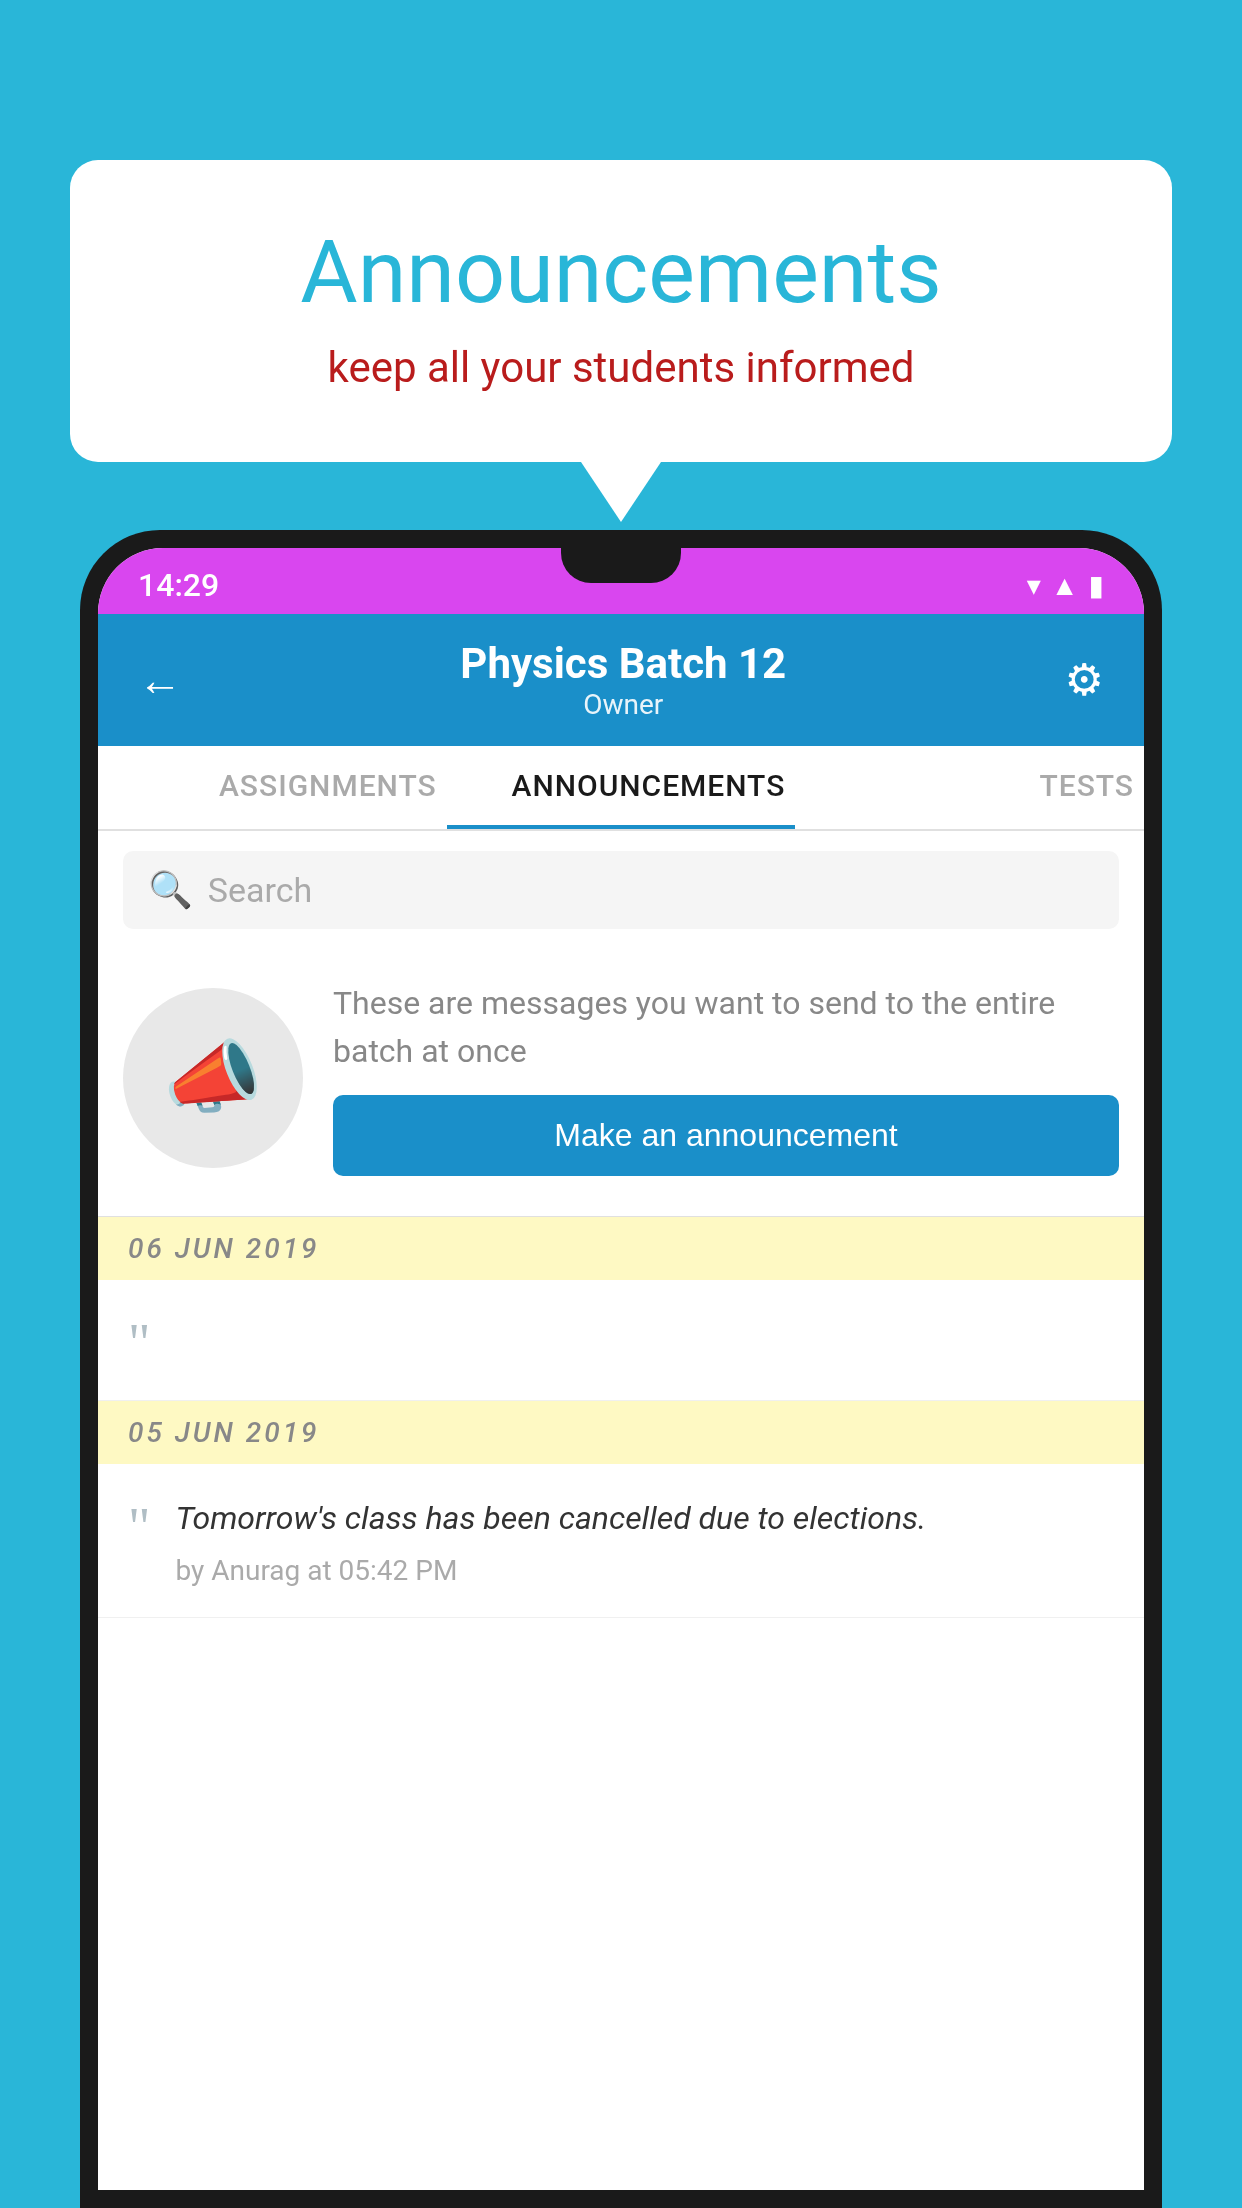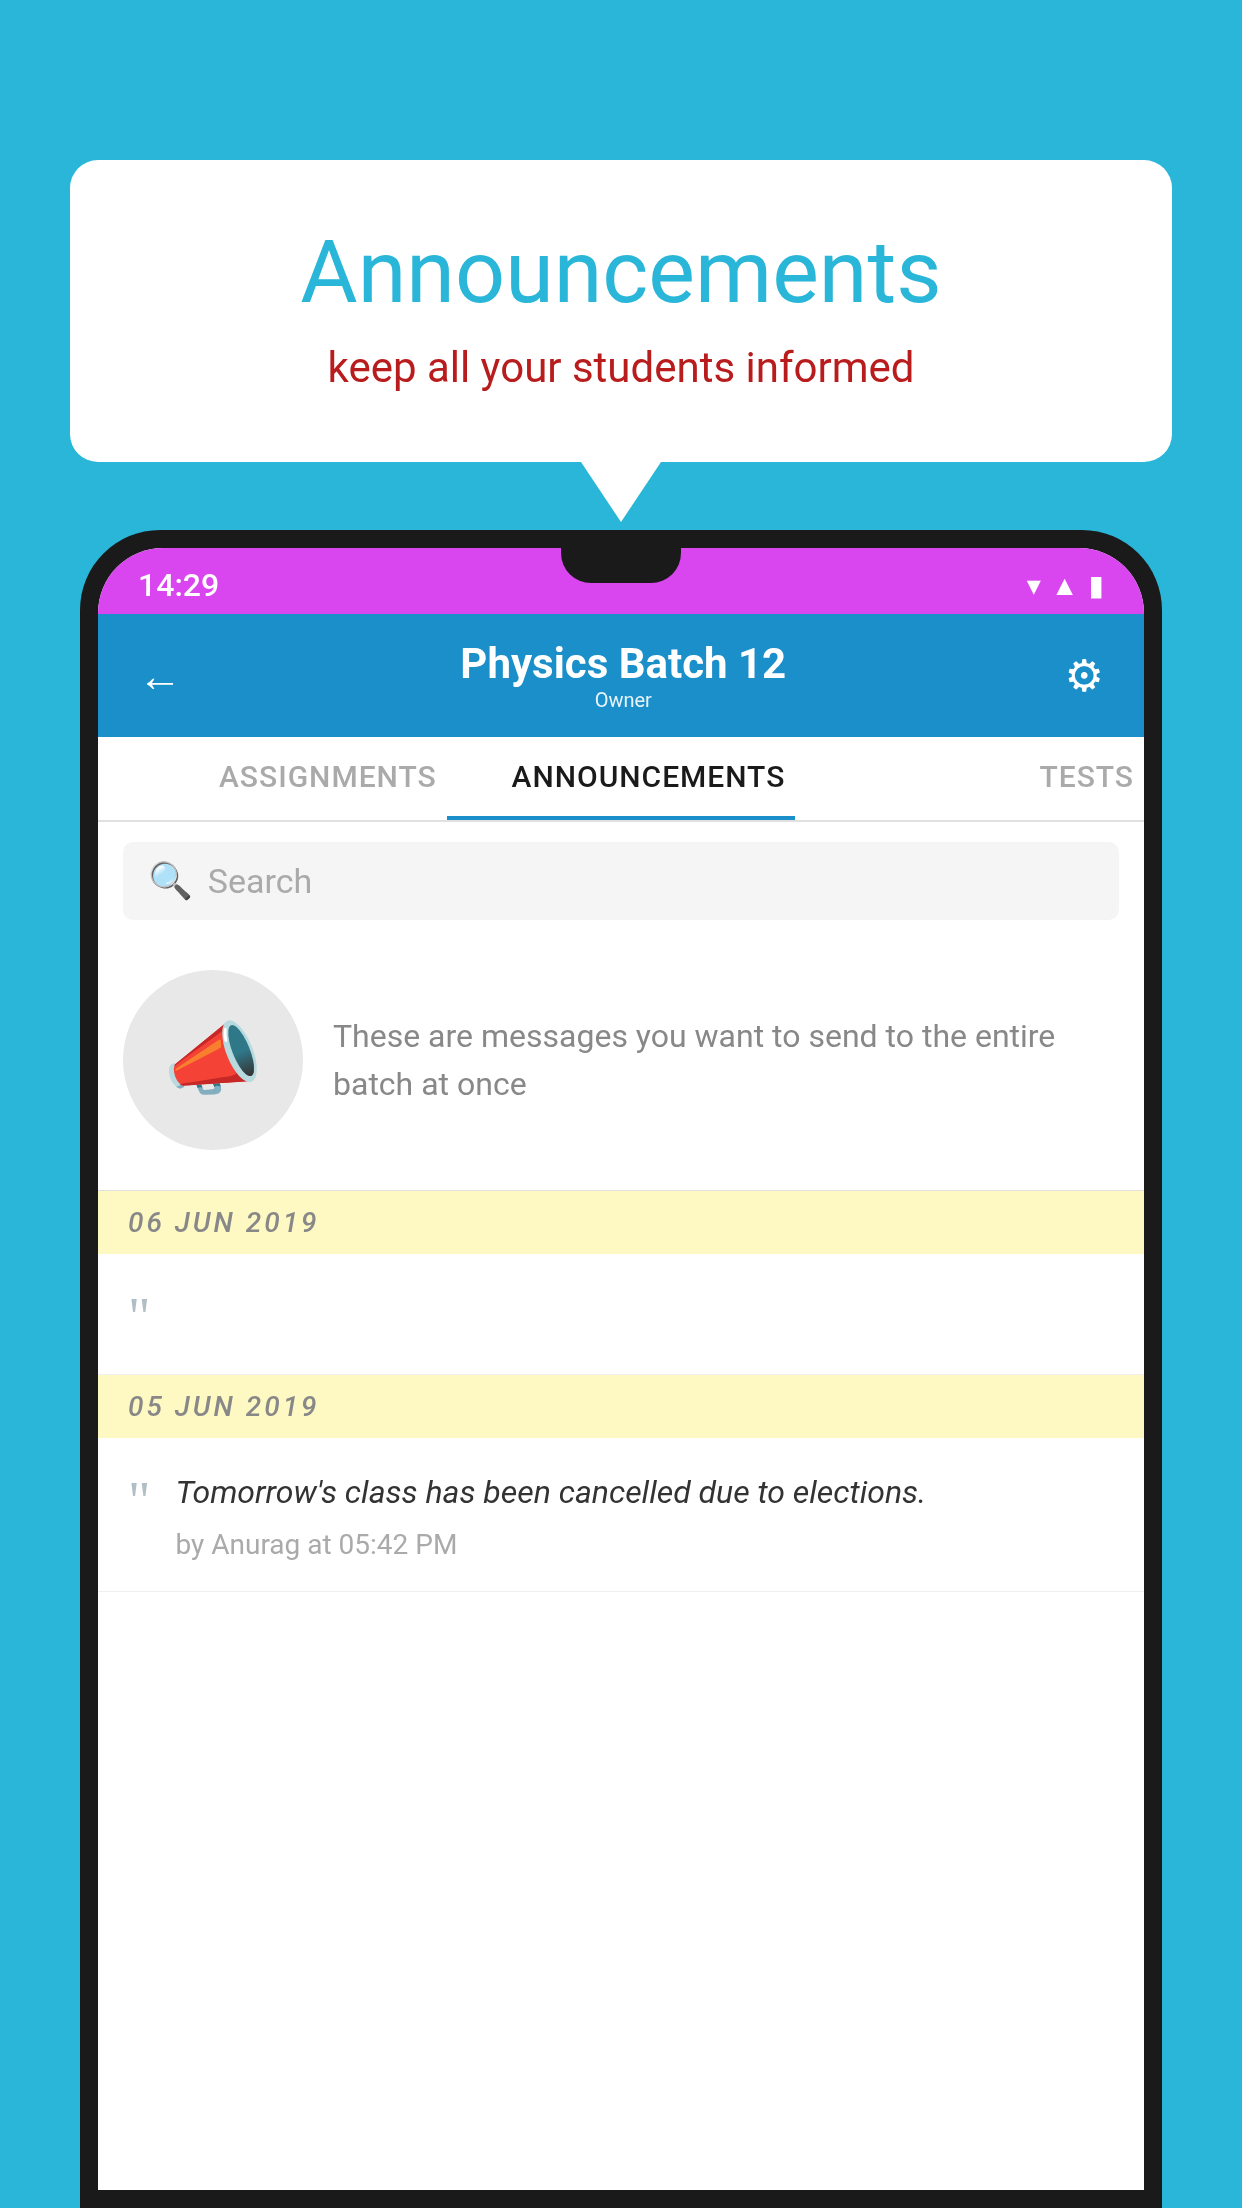--- a/index.html
+++ b/index.html
@@ -139,21 +139,21 @@
     }
 
     .header-title {
       color: white;
       font-size: 42px;
       font-weight: 700;
     }
 
     .header-subtitle {
       color: rgba(255,255,255,0.9);
-      font-size: 20px;
+      font-size: 28px;
     }
 
     .gear-btn {
       color: white;
       font-size: 44px;
       cursor: pointer;
     }
 
     
     .tabs {
@@ -359,20 +359,21 @@
         <span class="search-icon-wrap">🔍</span>
         <span class="search-text">Search</span>
       </div>
 
       <div class="promo-section">
         <div class="promo-icon-circle">
           <span class="promo-icon">📣</span>
         </div>
         <div class="promo-right">
           <div class="promo-text">These are messages you want to send to the entire batch at once</div>
+          <button class="make-announcement-btn">Make an announcement</button>
         </div>
       </div>
 
       <div class="date-separator">06  JUN  2019</div>
 
       <div class="announcement-item">
         <div class="quote-icon">"</div>
       </div>
 
       <div class="date-separator">05  JUN  2019</div>

